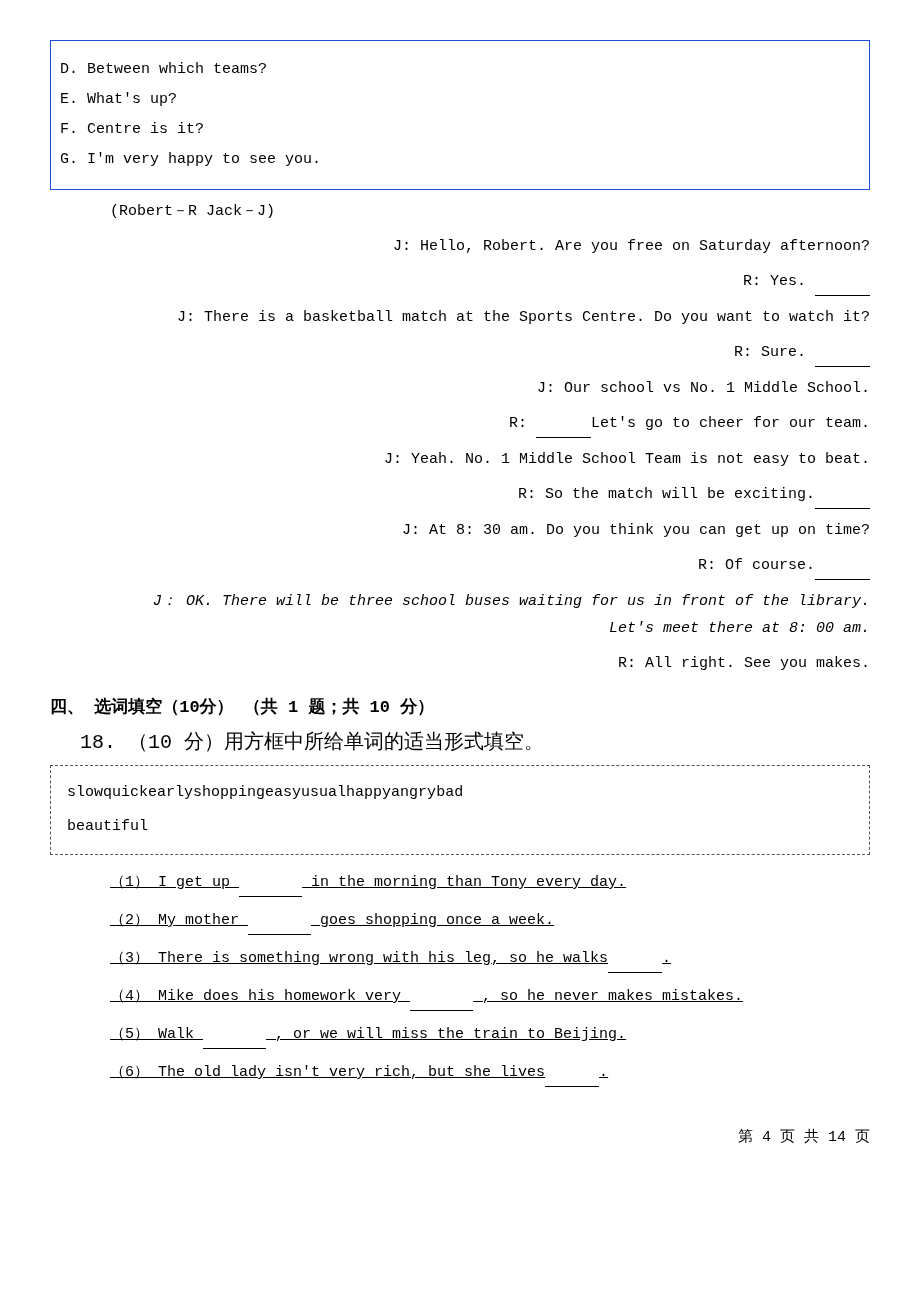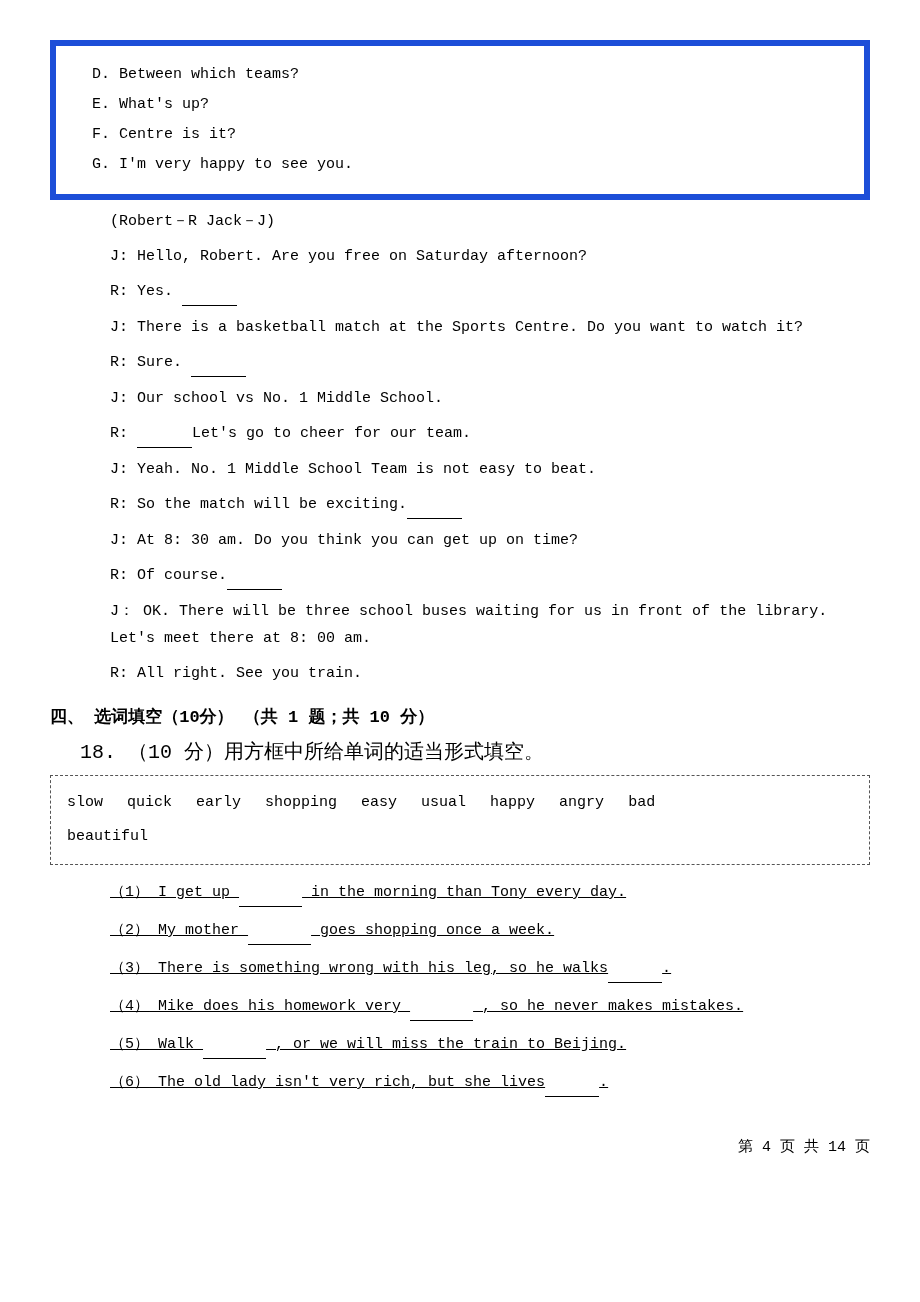--- a/index.html
+++ b/index.html
@@ -10,30 +10,31 @@
     body {
       background: #fff;
       font-family: 'Courier New', Courier, monospace;
       font-size: 15px;
       color: #000;
       width: 920px;
       min-height: 1302px;
       padding: 40px 50px;
     }
     .options-box {
-      border: 6px solid #1d4ed8;
-      padding: 14px 36px;
+      border: 1px solid #1d4ed8;
+      padding: 14px 9px;
       margin-bottom: 4px;
       line-height: 2;
     }
     .options-box p {
       margin: 0;
     }
     .dialogue-section {
       margin-bottom: 10px;
+      text-align: right;
     }
     .dialogue-line {
       margin: 8px 0 8px 60px;
       line-height: 1.8;
     }
     .section-header {
       font-size: 17px;
       font-weight: bold;
       margin: 18px 0 10px 0;
     }
@@ -42,21 +43,20 @@
       font-size: 20px;
     }
     .word-box {
       border: 1px dashed #555;
       padding: 12px 16px;
       margin-bottom: 14px;
       line-height: 2;
     }
     .word-row {
       display: flex;
-      gap: 24px;
       flex-wrap: wrap;
     }
     .exercise-line {
       margin: 10px 0 10px 60px;
       line-height: 1.8;
       text-decoration: underline;
     }
     .page-footer {
       text-align: right;
       margin-top: 40px;
@@ -132,28 +132,28 @@
   <div class="dialogue-line">
     <span>J: </span>
     <span>At 8: 30 am. Do you think you can get up on time?</span>
   </div>
 
   <div class="dialogue-line">
     <span>R: </span>
     <span>Of course.<span class="long-blank">&nbsp;&nbsp;&nbsp;&nbsp;&nbsp;&nbsp;</span></span>
   </div>
 
-  <div class="dialogue-line" style="margin-left:60px;">
+  <div class="dialogue-line" style="margin-left:60px;font-style:italic;">
     <span>J：</span>
     <span>OK. There will be three school buses waiting for us in front of the library. Let's meet there at 8: 00 am.</span>
   </div>
 
   <div class="dialogue-line">
     <span>R: </span>
-    <span>All right. See you train.</span>
+    <span>All right. See you makes.</span>
   </div>
 </div>
 
 <div class="section-header">
   <span>四、 选词填空（10分） （共 1 题；共 10 分）</span>
 </div>
 
 <div class="instruction">
   <span>18.</span>
   <span>（10 分）用方框中所给单词的适当形式填空。</span>

